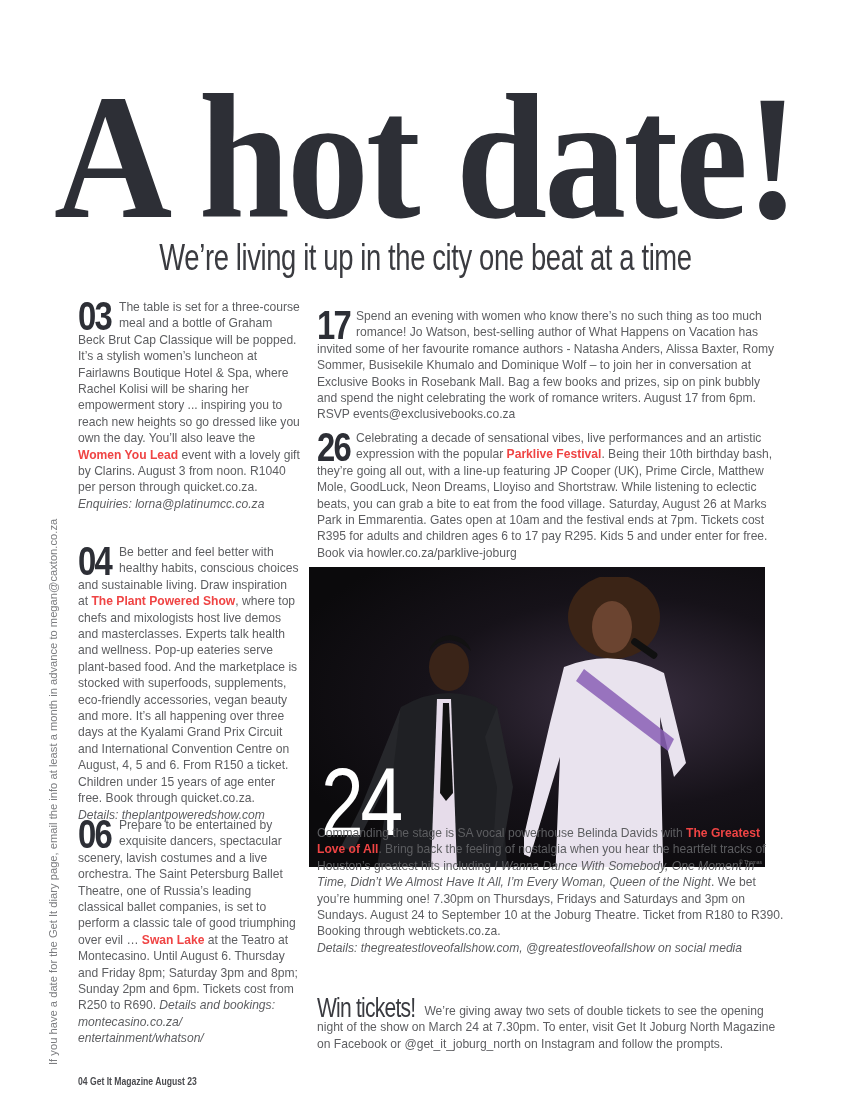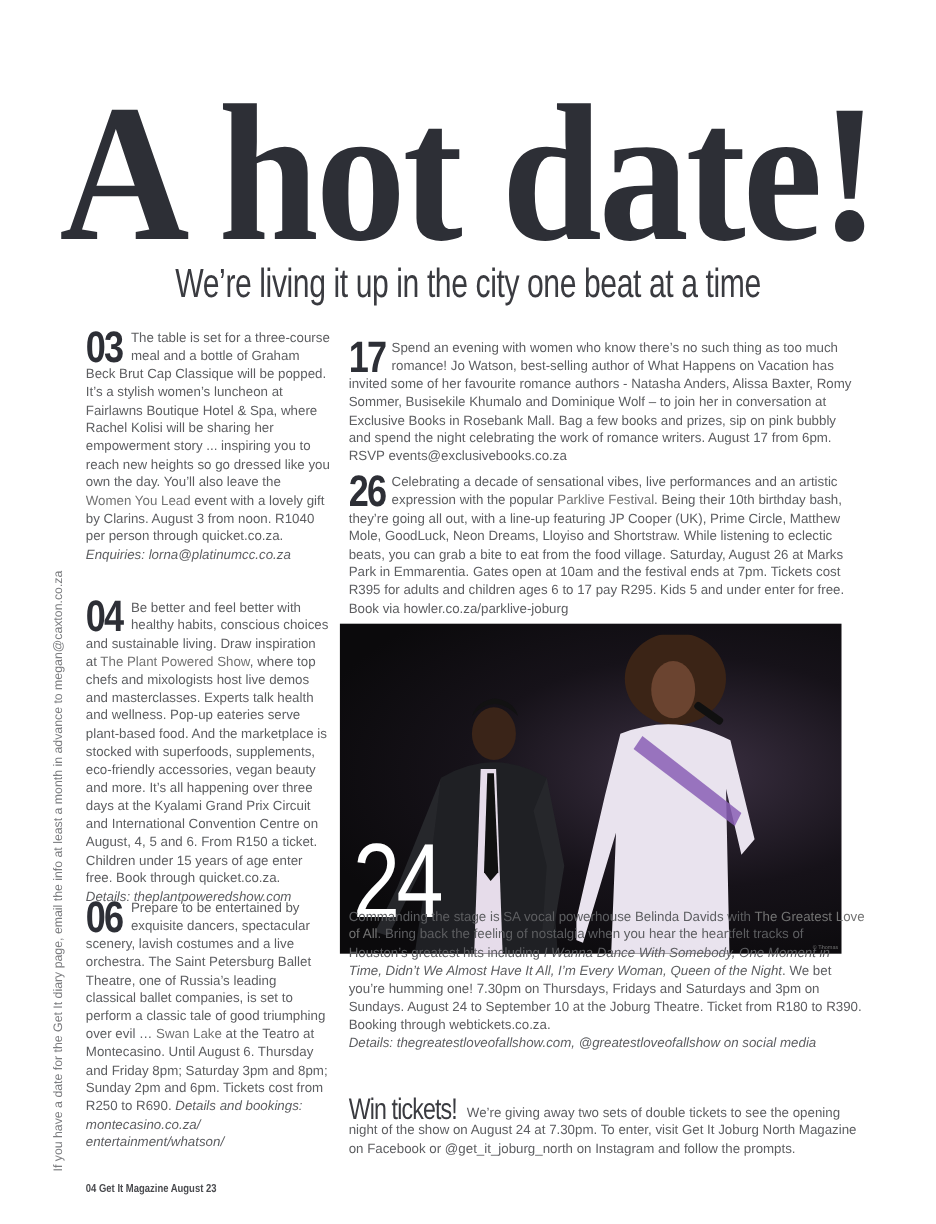--- a/index.html
+++ b/index.html
@@ -26,21 +26,21 @@
   .side-note {
     position: absolute; left: 47px; top: 1065px;
     transform-origin: 0 0; transform: rotate(-90deg);
     font-size: 11.2px; white-space: nowrap; color: #7a7b7e; width: 550px;
   }
 
   .col-left { position: absolute; left: 78px; top: 294px; width: 222px; }
   .col-right { position: absolute; left: 317px; top: 298px; width: 463px; }
 
   .entry { font-size: 12.1px; line-height: 16.4px; color: #5d5e61; }
-  .entry b, .entry strong { color: #737373; font-weight: normal; }
+  .entry b, .entry strong { color: #ef4444; font-weight: bold; }
   .entry i { font-style: italic; margin-top: 10px; }
   .num {
     float: left; font-family: "Liberation Sans", "DejaVu Sans", sans-serif;
     font-weight: bold; color: #2d2f36;
     font-size: 40px; line-height: 30px; margin: 2px 5px 0 0; letter-spacing: -2px;
     transform: scaleX(0.82); transform-origin: left;
     width: 36px;
   }
   .right .num { width: 34px; }
 
@@ -140,16 +140,16 @@
   <div class="photo-num">24</div>
   <div class="photo-credit">© Thomas</div>
 </div>
 
 <div class="entry caption">
   <span>Commanding the stage is SA vocal powerhouse Belinda Davids with </span><b>The Greatest Love of All</b><span>. Bring back the feeling of nostalgia when you hear the heartfelt tracks of Houston’s greatest hits including </span><i>I Wanna Dance With Somebody, One Moment in Time, Didn’t We Almost Have It All, I’m Every Woman, Queen of the Night</i><span>. We bet you’re humming one! 7.30pm on Thursdays, Fridays and Saturdays and 3pm on Sundays. August 24 to September 10 at the Joburg Theatre. Ticket from R180 to R390. Booking through webtickets.co.za.</span><br><i>Details: thegreatestloveofallshow.com, @greatestloveofallshow on social media</i>
 </div>
 
 <div class="win">
   <span class="win-title">Win tickets!</span>
-  <span>We’re giving away two sets of double tickets to see the opening night of the show on August 24 at 7.30pm. To enter, visit Get It Joburg North Magazine on Facebook or @get_it_joburg_north on Instagram and follow the prompts.</span>
+  <span>We’re giving away two sets of double tickets to see the opening night of the show on March 24 at 7.30pm. To enter, visit Get It Joburg North Magazine on Facebook or @get_it_joburg_north on Instagram and follow the prompts.</span>
 </div>
 
 <div class="footer">04 Get It Magazine August 23</div>
 
 </body></html>

